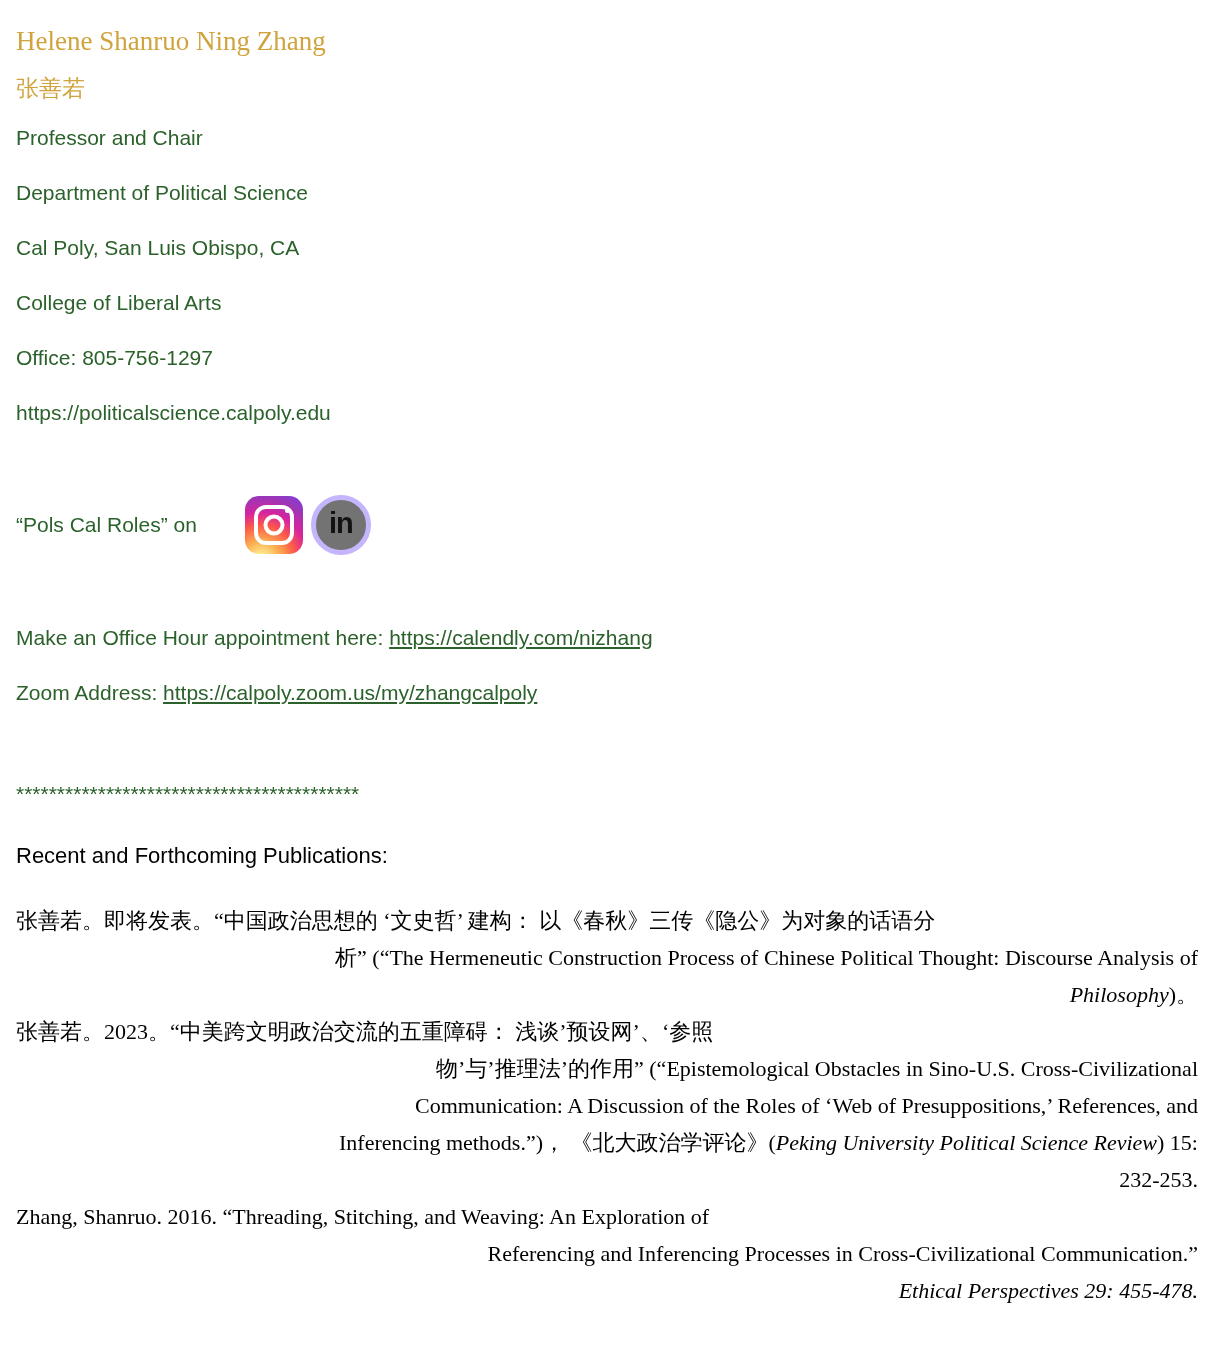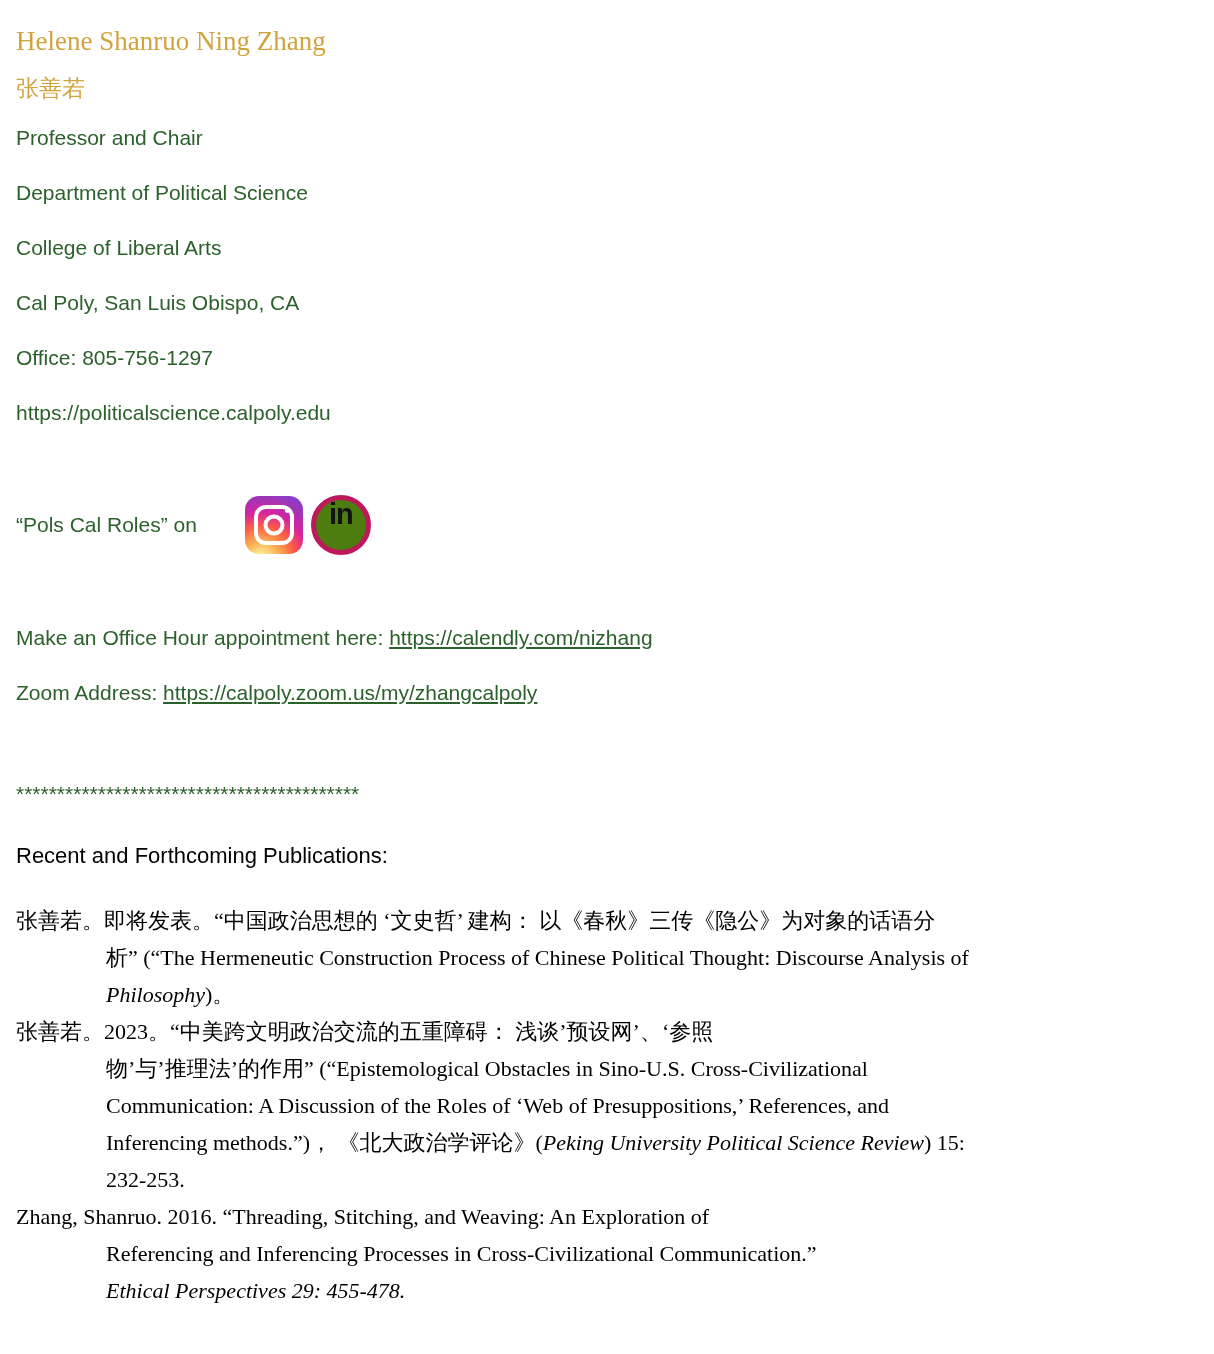--- a/index.html
+++ b/index.html
@@ -69,27 +69,27 @@
     border-radius: 50%;
   }
   .ig-dot {
     position: absolute; right: 13px; top: 12px;
     width: 5px; height: 5px;
     background: #fff;
     border-radius: 50%;
   }
   .li {
     display: inline-flex;
-    align-items: flex-start;
+    align-items: center;
     justify-content: center;
     width: 60px; height: 60px;
     margin-left: 8px;
-    border: 5px solid #be185d;
+    border: 5px solid #c4b5fd;
     border-radius: 50%;
-    background: #4d7c0f;
+    background: #737373;
   }
   .li-text {
     font-family: "Liberation Sans", sans-serif;
     font-weight: bold;
     font-size: 29px;
     color: #121212;
     letter-spacing: -1px;
     line-height: 1;
     padding-bottom: 3px;
   }
@@ -124,36 +124,36 @@
   }
 
   
   .pubs {
     margin-top: 25px;
     font-family: "Liberation Serif", serif;
     font-size: 22px;
     color: #000;
   }
   .pub-line { line-height: 37px; }
-  .pub-line.indent { padding-left: 90px; }
+  .pub-line.indent { padding-left: 90px; text-align: right; }
   .italic { font-style: italic; }
 </style>
 </head>
 <body>
 
 <div>
 
   <h1 class="gold-name">Helene Shanruo Ning Zhang</h1>
   <div class="cn-name">张善若</div>
 
   <div class="contact">
     <p>Professor and Chair</p>
     <p>Department of Political Science</p>
+    <p>Cal Poly, San Luis Obispo, CA</p>
     <p>College of Liberal Arts</p>
-    <p>Cal Poly, San Luis Obispo, CA</p>
     <p>Office: 805-756-1297</p>
     <p>https://politicalscience.calpoly.edu</p>
   </div>
 
   <div class="social-row">
     <span class="social-label">“Pols Cal Roles” on</span>
     <span class="ig">
       <span class="ig-frame"></span>
       <span class="ig-lens"></span>
       <span class="ig-dot"></span>

